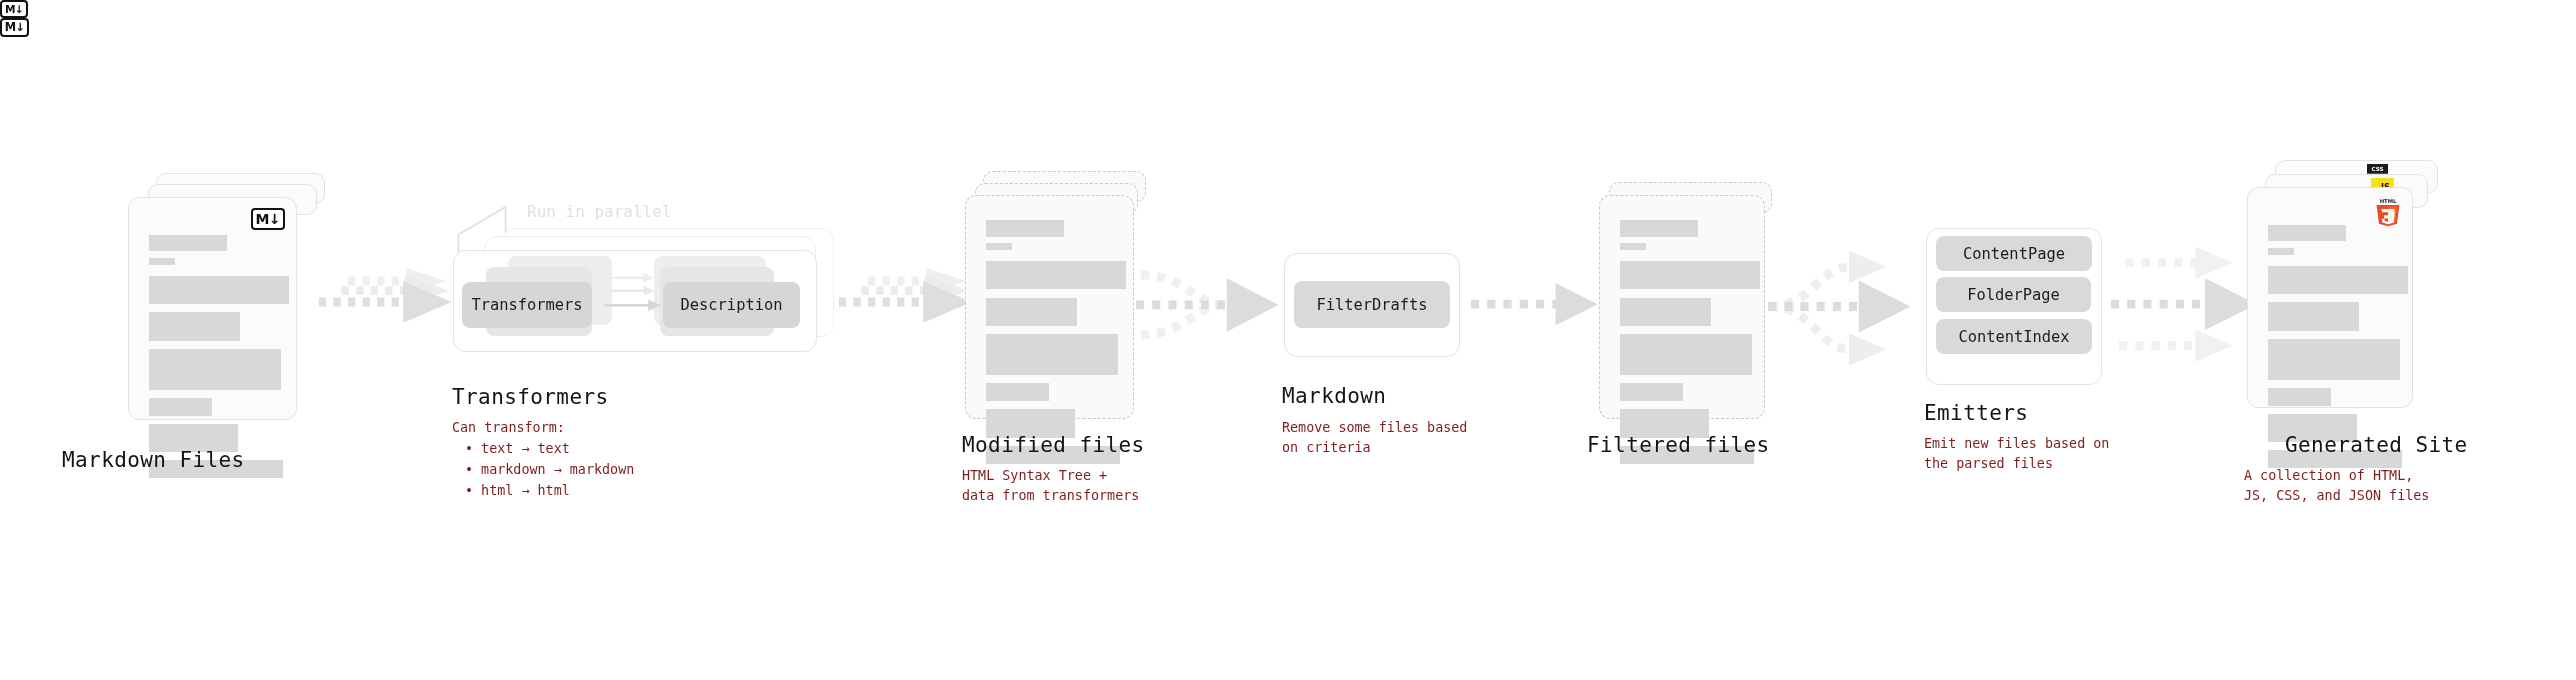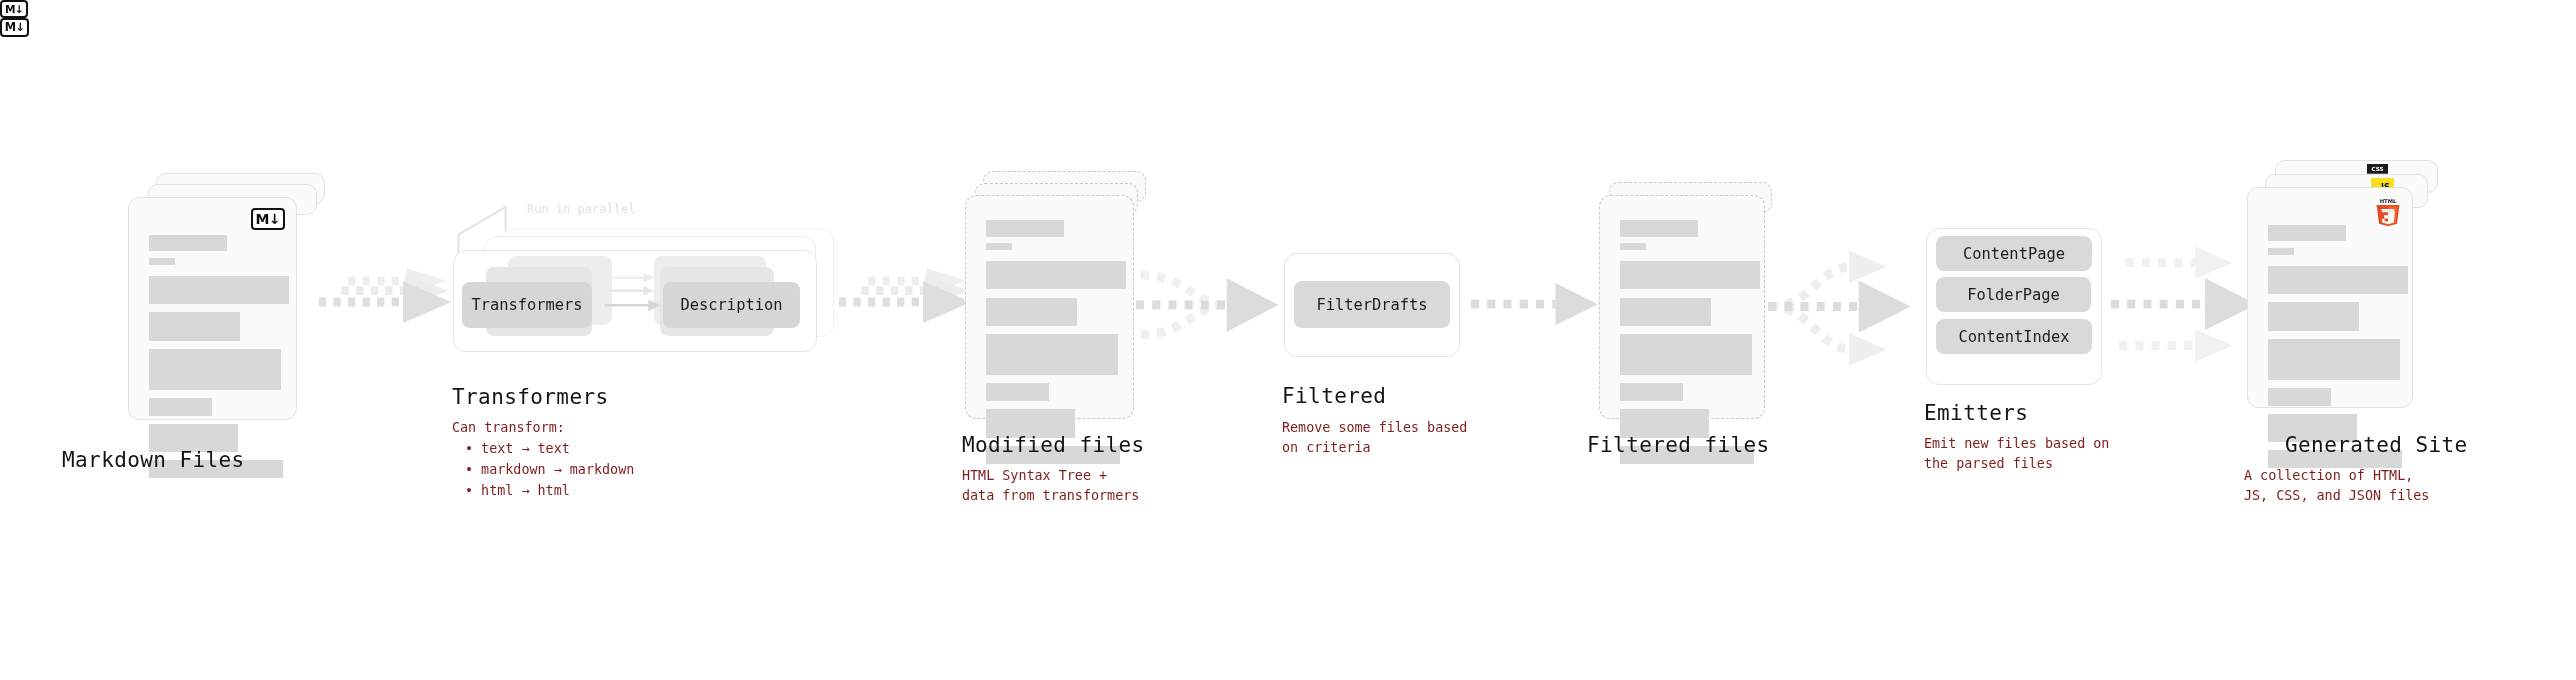--- a/index.html
+++ b/index.html
@@ -79,21 +79,21 @@
   }
   .sub {
     position: absolute;
     font-size: 13.4px;
     color: #7f1d1d;
     line-height: 1.52;
     white-space: pre;
   }
   .run-parallel {
     position: absolute;
-    font-size: 12px;
+    font-size: 16px;
     color: #e0e0e0;
     white-space: nowrap;
   }
 
   
   .arrow-svg { position: absolute; overflow: visible; }
 </style>
 </head>
 <body>
 
@@ -209,21 +209,21 @@
       <path d="M 6 92 C 60 92 74 55 108 55" stroke="#f0f0f0"></path>
       <line x1="0" y1="55" x2="112" y2="55" stroke="#dcdcdc"></line>
     </g>
     <polygon points="112,22 176,55 112,88" fill="#dcdcdc"></polygon>
   </svg>
 
   <div class="stage">
     <div class="group-box" style="left:1284px; top:253px; width:176px; height:104px; border-color:#e4e4e4;"></div>
     <div class="chip" style="left:1294px; top:281px; width:156px; height:47px; background:#d9d9d9;">FilterDrafts</div>
 
-    <div class="title" style="left:1282px; top:384px;">Filtered</div>
+    <div class="title" style="left:1282px; top:384px;">Markdown</div>
     <div class="sub" style="left:1282px; top:418px;">Remove some files based
 on criteria</div>
   </div>
 
   <svg class="arrow-svg" style="left:1471px; top:283px;" width="130" height="65" viewBox="0 0 160 80">
     <line x1="0" y1="26" x2="108" y2="26" stroke="#dcdcdc" stroke-width="11" stroke-dasharray="10 10"></line>
     <polygon points="104,0 156,26 104,52" fill="#dcdcdc"></polygon>
   </svg>
 
   <div class="stage">

